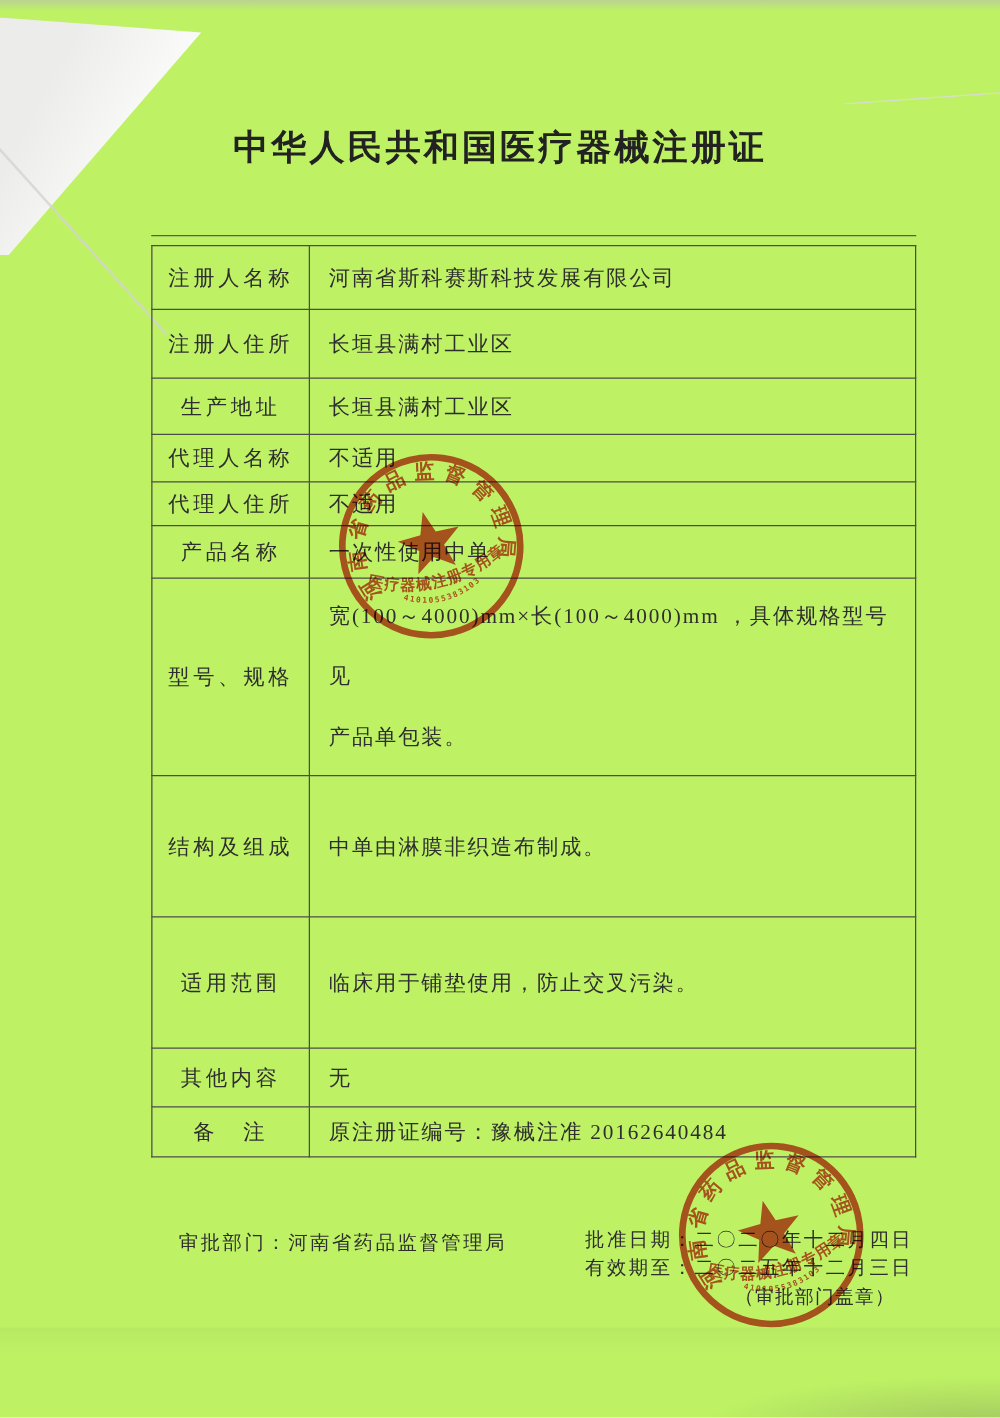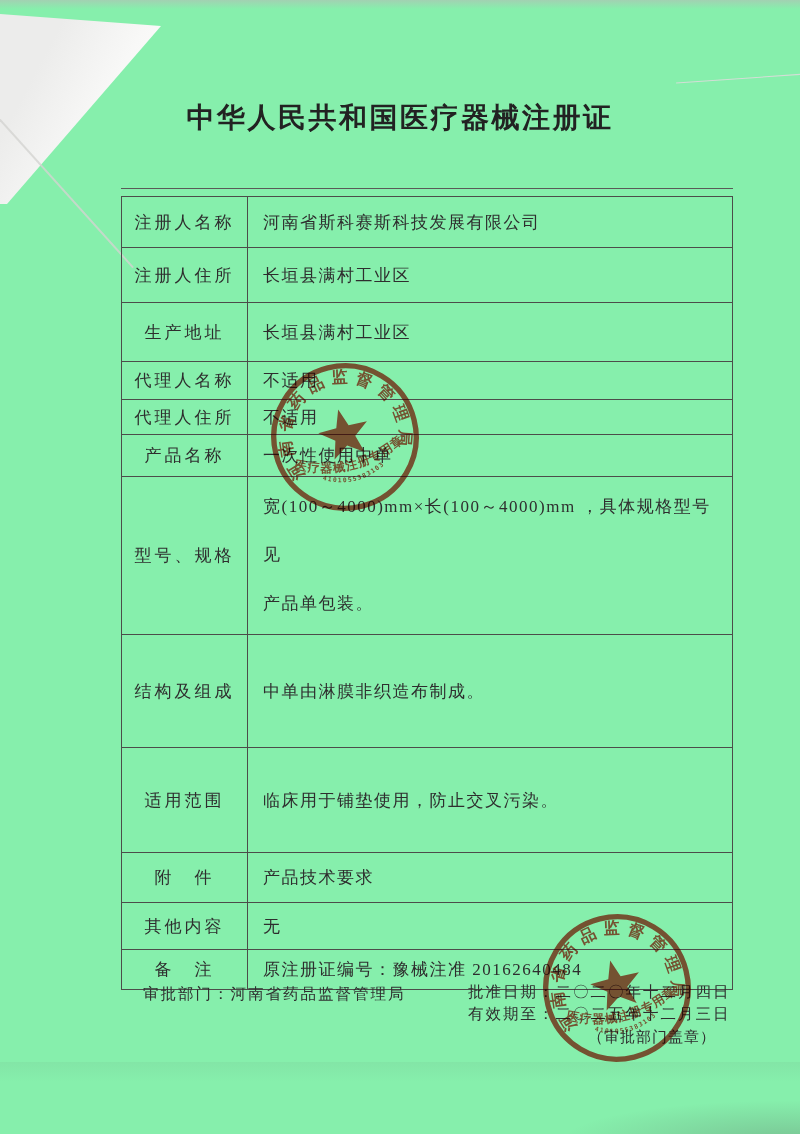--- a/index.html
+++ b/index.html
@@ -5,21 +5,21 @@
   * { margin:0; padding:0; box-sizing:border-box; }
   html,body { width:800px; height:1134px; }
   body {
     font-family:"Liberation Serif","DejaVu Serif",serif;
     background:#f4f4f3;
     color:#2e2e2e;
     overflow:hidden;
   }
   .page {
     position:relative; width:800px; height:1134px;
-    background:#86efac;
+    background:#bef264;
   }
   
   .scan-top-edge { position:absolute; top:0; left:0; width:800px; height:9px;
     background:linear-gradient(#b9b9b7,rgba(255,255,255,0)); opacity:.55; }
   .scan-fold {
     position:absolute; top:6px; left:0; width:175px; height:200px;
     background:linear-gradient(118deg,#ececeb 25%,#f8f8f7 55%,#fdfdfc 75%);
     clip-path:polygon(0 4%, 92% 10%, 4% 99%, 0 99%);
   }
   .scan-fold-line {
@@ -107,21 +107,21 @@
   <table class="cert-table">
     <tbody>
         <tr style="height: 51px;">
           <td class="label">注册人名称</td>
           <td class="value">河南省斯科赛斯科技发展有限公司</td>
         </tr>
         <tr style="height: 55px;">
           <td class="label">注册人住所</td>
           <td class="value">长垣县满村工业区</td>
         </tr>
-        <tr style="height: 59px;">
+        <tr style="height: 45px;">
           <td class="label">生产地址</td>
           <td class="value">长垣县满村工业区</td>
         </tr>
         <tr style="height: 38px;">
           <td class="label">代理人名称</td>
           <td class="value">不适用</td>
         </tr>
         <tr style="height: 35px;">
           <td class="label">代理人住所</td>
           <td class="value">不适用</td>
@@ -135,24 +135,20 @@
           <td class="value">宽(100～4000)mm×长(100～4000)mm ，具体规格型号见
 产品单包装。</td>
         </tr>
         <tr style="height: 113px;">
           <td class="label">结构及组成</td>
           <td class="value">中单由淋膜非织造布制成。</td>
         </tr>
         <tr style="height: 105px; font-family: Liberation Mono, monospace;">
           <td class="label">适用范围</td>
           <td class="value">临床用于铺垫使用，防止交叉污染。</td>
-        </tr>
-        <tr style="height: 50px;">
-          <td class="label">附　件</td>
-          <td class="value">产品技术要求</td>
         </tr>
         <tr style="height: 47px;">
           <td class="label">其他内容</td>
           <td class="value">无</td>
         </tr>
         <tr style="height: 40px;">
           <td class="label">备　注</td>
           <td class="value">原注册证编号：豫械注准 20162640484</td>
         </tr>
       </tbody>

